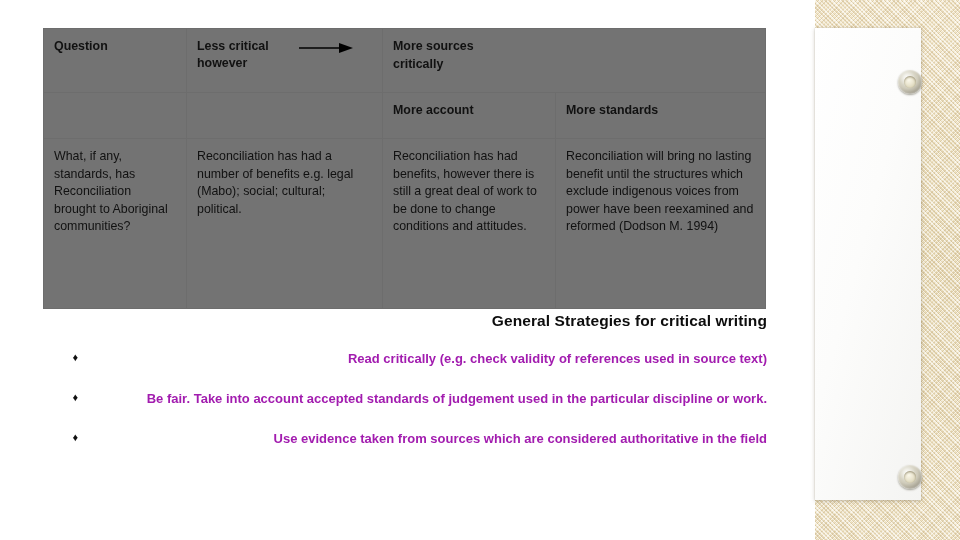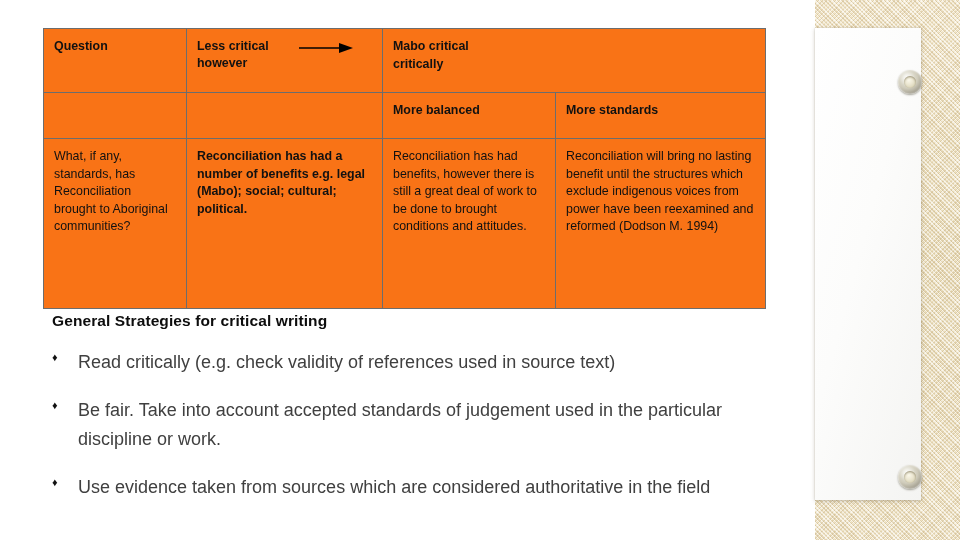--- a/index.html
+++ b/index.html
@@ -96,21 +96,21 @@
   }
 
   
   #response-table {
     position: absolute;
     left: 43px;
     top: 28px;
     width: 722px;
     border-collapse: collapse;
     table-layout: fixed;
-    background: #f97316;
+    background: #737373;
   }
   #response-table td {
     border: 1px solid #6d6d6d;
     vertical-align: top;
     padding: 9px 10px 10px 10px;
     font-size: 12.4px;
     line-height: 1.42;
     color: #111111;
   }
   .col-q      { width: 143px; }
@@ -162,28 +162,29 @@
   .body-row td {
     height: 150px;
     font-size: 12.4px;
     line-height: 1.43;
     padding-top: 10px;
   }
   .body-row td.first { border-left: 2px solid #000000; }
   .body-row td.last  { border-right: 2px solid #000000; }
   .body-row td { border-bottom: 2px solid #000000; }
 
-  .cell-bold { font-weight: bold; }
+  .cell-bold { font-weight: normal; }
 
   
   #strategies {
     position: absolute;
     left: 52px;
     top: 312px;
     width: 715px;
+    text-align: right;
   }
   #strategies-heading {
     font-size: 15.5px;
     font-weight: bold;
     color: #0d0d0d;
     letter-spacing: 0.1px;
     margin: 0 0 18px 0;
   }
   .bullet-row {
     display: flex;
@@ -193,23 +194,24 @@
   .bullet-glyph {
     width: 26px;
     flex: 0 0 26px;
     font-size: 11px;
     line-height: 1.55;
     color: #111111;
     padding-top: 1px;
   }
   .bullet-text {
     flex: 1 1 auto;
-    font-size: 18px;
+    font-size: 13px;
     line-height: 1.62;
-    color: #404040;
+    color: #a21caf;
+    font-weight: bold;
   }
 </style>
 </head>
 <body>
 
 <div id="slide">
 
   <div id="deco-strip"></div>
 
   <div id="plaque">
@@ -239,44 +241,44 @@
               </div>
               <span class="arrow-wrap">
                 <svg class="arrow-svg" width="56" height="12" viewBox="0 0 56 12" aria-hidden="true">
                   <line x1="0" y1="6" x2="42" y2="6" stroke="#000000" stroke-width="1.6"></line>
                   <polygon points="40,1 54,6 40,11" fill="#000000"></polygon>
                 </svg>
               </span>
             </div>
           </td>
           <td colspan="2" class="last">
-            <div>Mabo critical</div>
+            <div>More sources</div>
             <div>critically</div>
           </td>
         </tr>
 
         <tr class="hdr-sub">
           <td class="first">
             <span></span>
           </td>
           <td>
             <span></span>
           </td>
           <td class="no-right-rule">
-            <span>More balanced</span>
+            <span>More account</span>
           </td>
           <td class="no-left-rule last">
             <span>More standards</span>
           </td>
         </tr>
 
         <tr class="body-row">
           <td class="first">What, if any, standards, has Reconciliation brought to Aboriginal communities?</td>
           <td class="cell-bold">Reconciliation has had a number of benefits e.g. legal (Mabo); social; cultural; political.</td>
-          <td>Reconciliation has had benefits, however there is still a great deal of work to be done to brought conditions and attitudes.</td>
+          <td>Reconciliation has had benefits, however there is still a great deal of work to be done to change conditions and attitudes.</td>
           <td class="last">Reconciliation will bring no lasting benefit until the structures which exclude indigenous voices from power have been reexamined and reformed (Dodson M. 1994)</td>
         </tr>
       </tbody>
     </table>
 
     <div id="strategies">
       <div id="strategies-heading">General Strategies for critical writing</div>
 
       <div class="bullet-row">
         <span class="bullet-glyph">♦</span>

